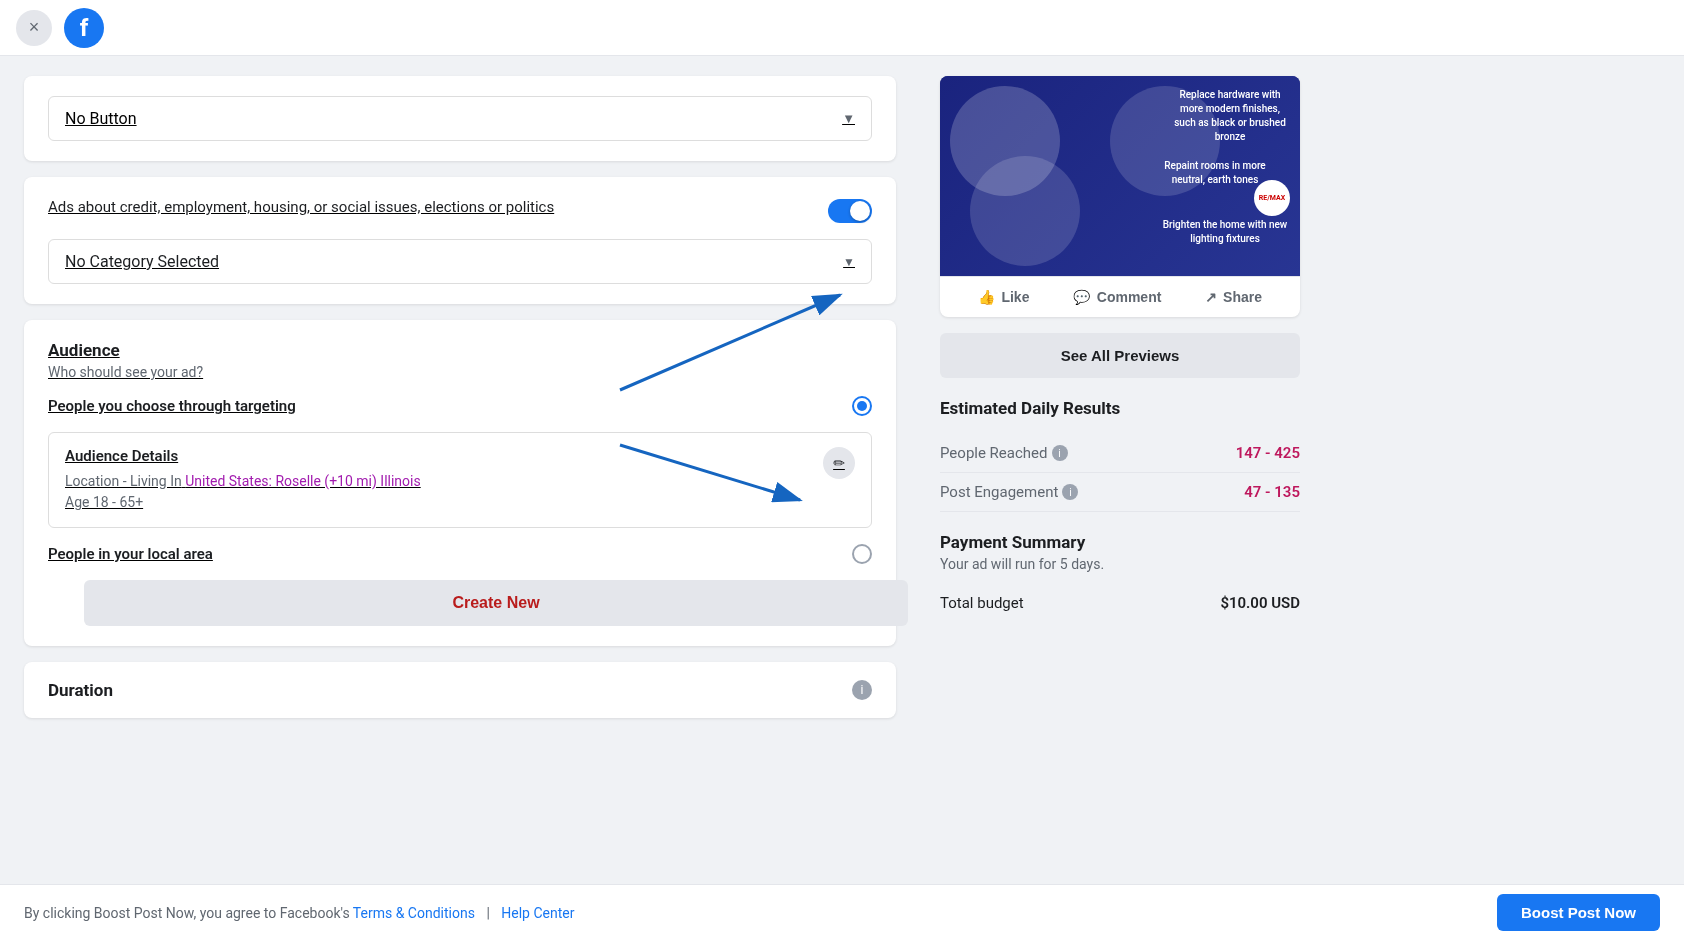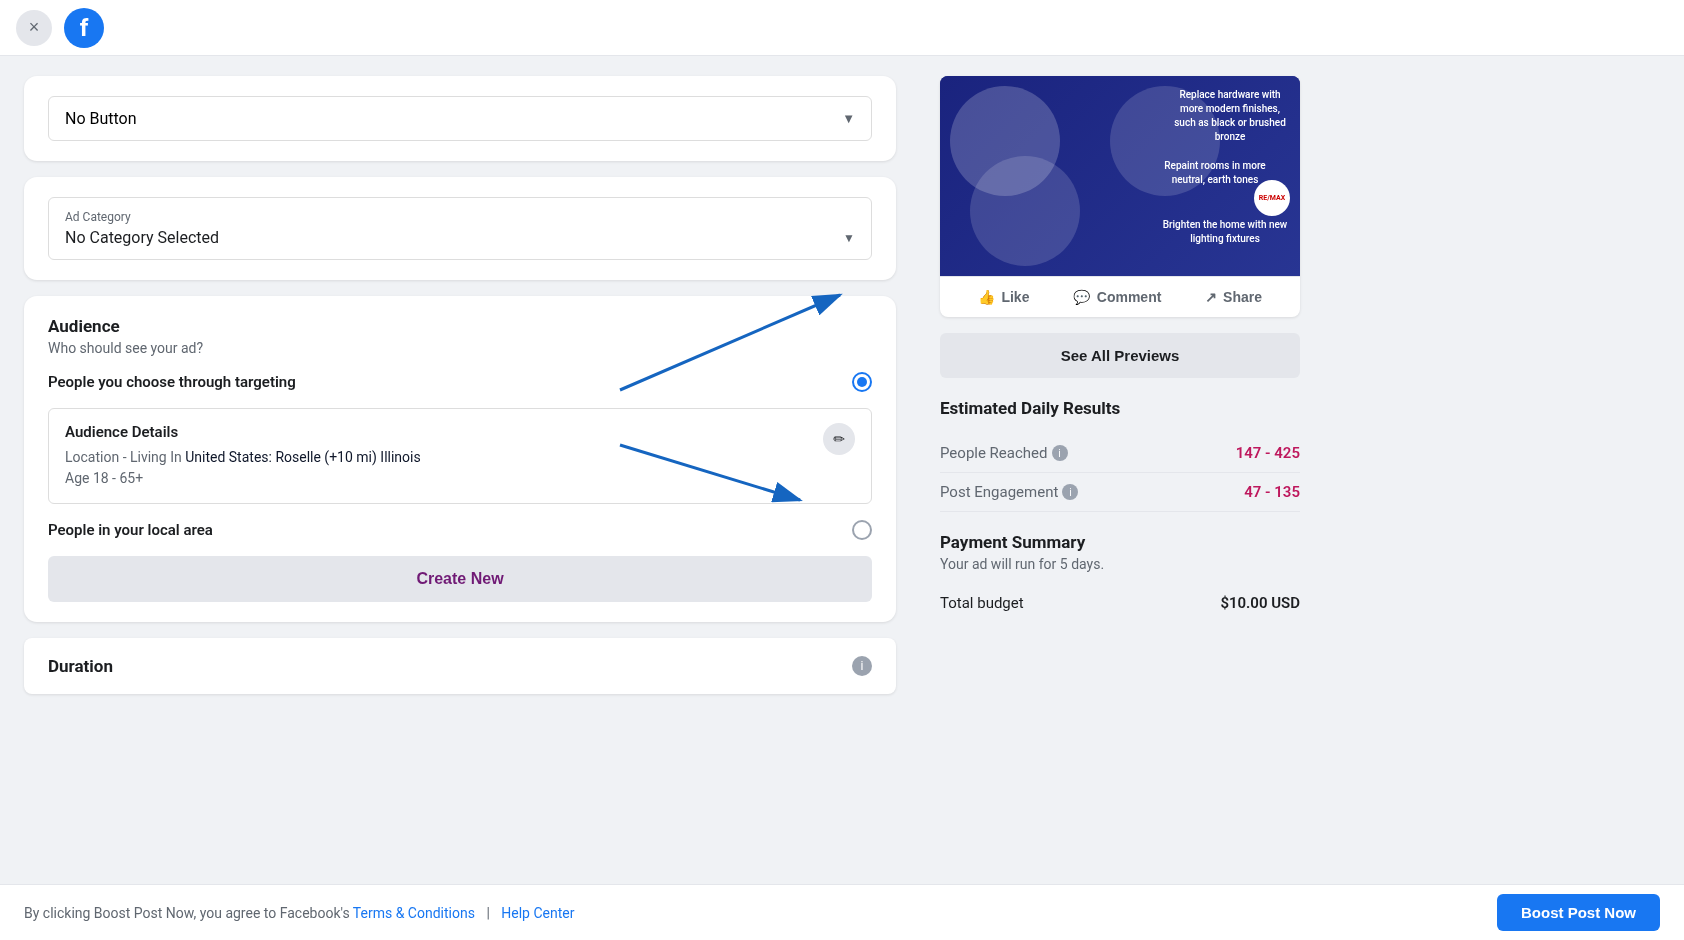--- a/index.html
+++ b/index.html
@@ -59,24 +59,25 @@
     .left-panel {
       flex: 1;
       padding: 20px 24px;
       overflow-y: auto;
       max-width: 920px;
     }
 
     
     .card {
       background: #fff;
-      border-radius: 13px;
+      border-radius: 8px;
       padding: 20px 24px;
       margin-bottom: 16px;
       box-shadow: 0 1px 3px rgba(0,0,0,0.1);
+      text-decoration: underline;
     }
 
     .no-button-dropdown {
       flex: 1;
       border: 1px solid #ddd;
       border-radius: 6px;
       padding: 12px 16px;
       display: flex;
       align-items: center;
       justify-content: space-between;
@@ -243,21 +244,21 @@
       margin-bottom: 6px;
     }
 
     .audience-details-text {
       font-size: 14px;
       color: #606770;
       line-height: 1.5;
     }
 
     .audience-details-text a {
-      color: #0f172a;
+      color: #a21caf;
       text-decoration: none;
       margin-top: 24px;
     }
 
     .edit-btn {
       width: 32px; height: 32px;
       border-radius: 50%;
       background: #e4e6eb;
       border: none;
       cursor: pointer;
@@ -268,23 +269,24 @@
     }
 
     .create-new-btn {
       width: 100%;
       padding: 14px;
       background: #e4e6eb;
       border: none;
       border-radius: 6px;
       font-size: 16px;
       font-weight: 600;
-      color: #701a75;
+      color: #b91c1c;
       cursor: pointer;
       text-align: center;
+      margin-left: 36px;
     }
 
     
     .duration-card-partial {
       background: #fff;
       border-radius: 8px;
       padding: 18px 24px;
       box-shadow: 0 1px 3px rgba(0,0,0,0.1);
       display: flex;
       align-items: center;
@@ -555,22 +557,25 @@
   <div class="left-panel">
 
     <div class="card">
       <div class="no-button-dropdown">
         <span>No Button</span>
         <span style="color:#606770; font-size:13px;">▼</span>
       </div>
     </div>
 
     <div class="card">
+      <div class="toggle-row">
+        <span class="toggle-text">Ads about credit, employment, housing, or social issues, elections or politics</span>
+        <div class="toggle-switch"></div>
+      </div>
       <div class="ad-category-dropdown">
-        <span class="ad-category-label">Ad Category</span>
         <div class="ad-category-value-row">
           <span class="ad-category-value">No Category Selected</span>
           <span class="chevron-down">▼</span>
         </div>
       </div>
     </div>
 
     <div class="card">
       <div class="section-title">Audience</div>
       <div class="section-subtitle">Who should see your ad?</div>

